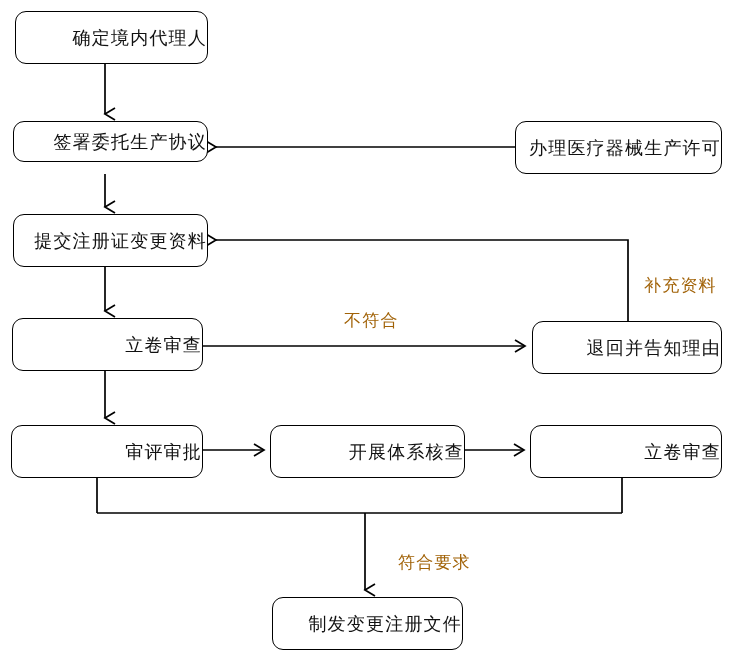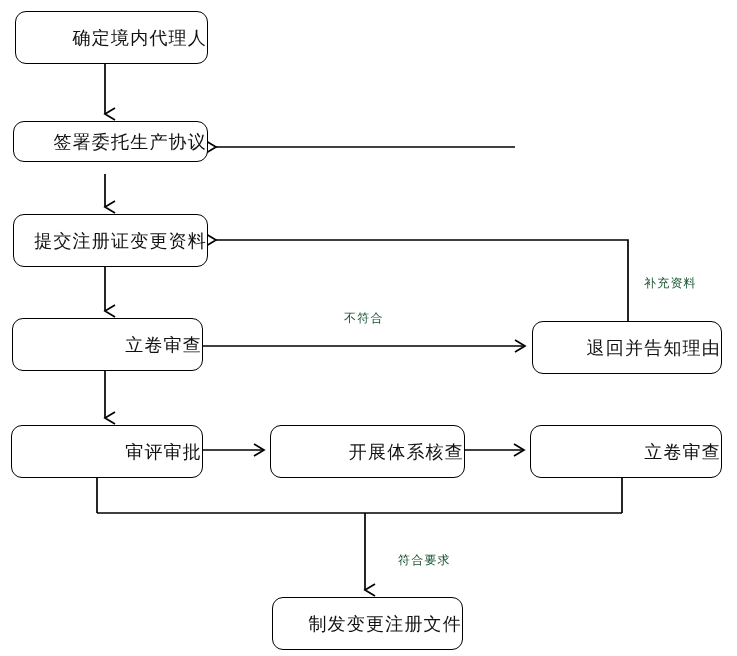--- a/index.html
+++ b/index.html
@@ -36,22 +36,22 @@
   .node-label {
     font-size: 18px;
     color: #111111;
     letter-spacing: 1.2px;
     line-height: 1;
     white-space: nowrap;
     font-family: "Liberation Serif", "DejaVu Serif", serif;
   }
   .edge-label {
     position: absolute;
-    font-size: 12px;
-    color: #14532d;
+    font-size: 17px;
+    color: #a16207;
     letter-spacing: 1.2px;
     line-height: 1;
     white-space: nowrap;
     background: transparent;
     z-index: 3;
     font-family: "Liberation Serif", "DejaVu Serif", serif;
   }
 </style>
 </head>
 <body>
@@ -119,20 +119,23 @@
   </svg>
 
   <div class="node-box" style="left:15px; top:11px; width:193px; height:53px;">
     <span class="node-label">确定境内代理人</span>
   </div>
 
   <div class="node-box" style="left:13px; top:121px; width:195px; height:41px;">
     <span class="node-label">签署委托生产协议</span>
   </div>
 
+  <div class="node-box" style="left:515px; top:121px; width:207px; height:53px;">
+    <span class="node-label">办理医疗器械生产许可</span>
+  </div>
 
   <div class="node-box" style="left:13px; top:214px; width:195px; height:53px;">
     <span class="node-label">提交注册证变更资料</span>
   </div>
 
   <div class="node-box" style="left:12px; top:318px; width:191px; height:53px;">
     <span class="node-label">立卷审查</span>
   </div>
 
   <div class="node-box" style="left:532px; top:321px; width:190px; height:53px;padding-left:20px;">

